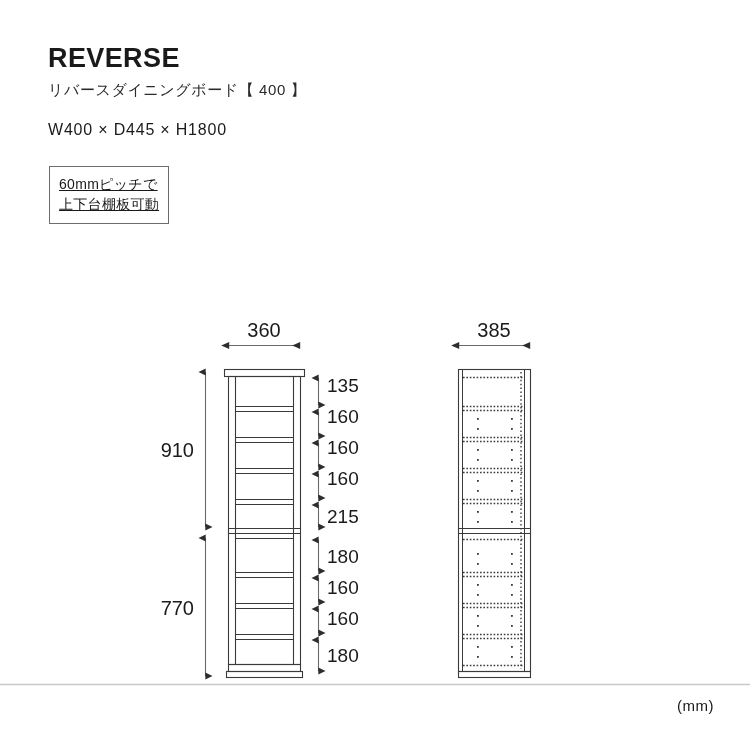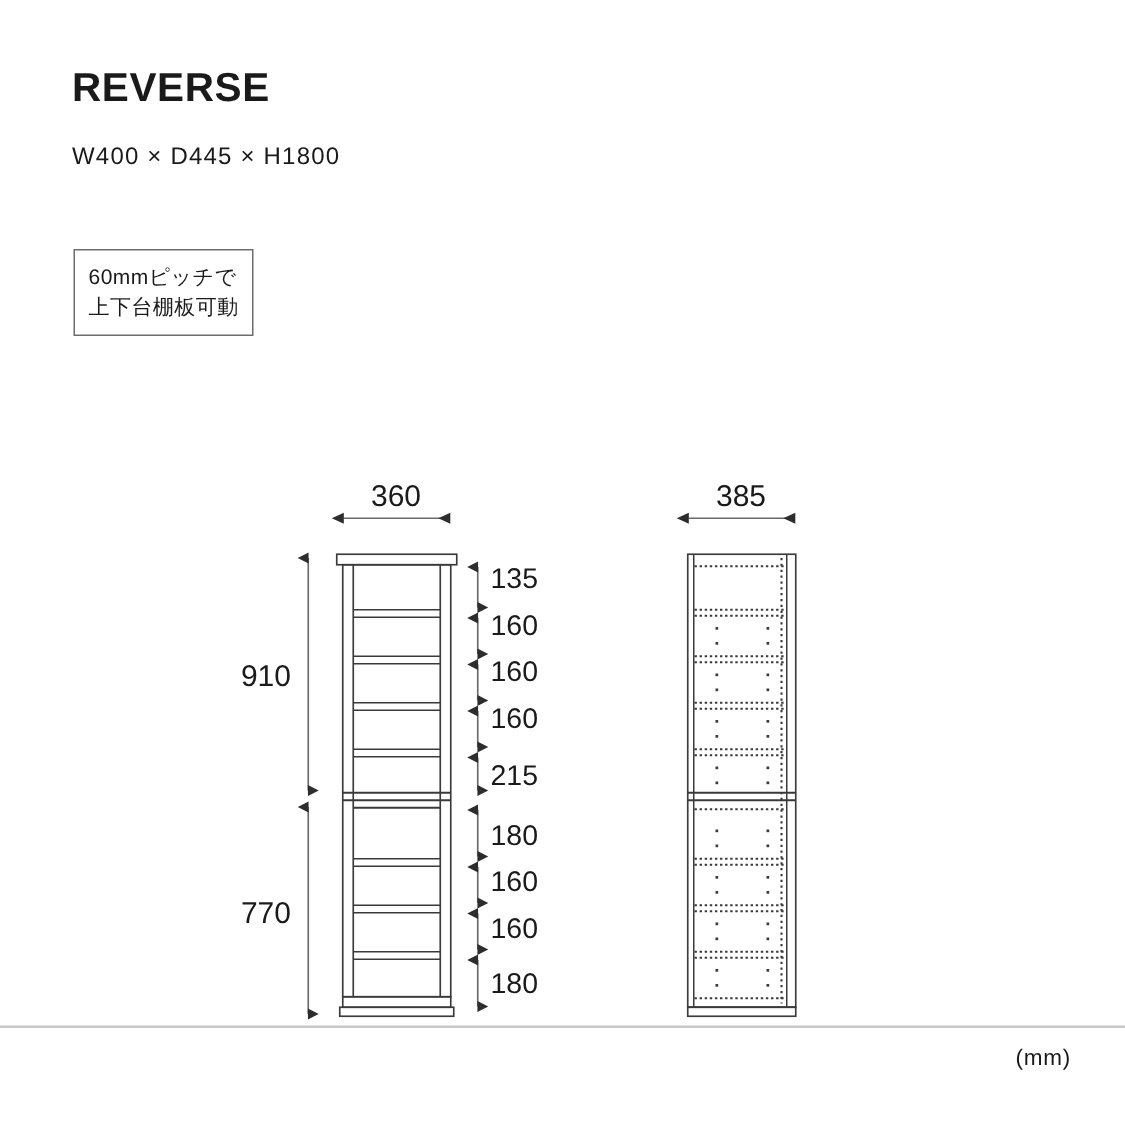--- a/index.html
+++ b/index.html
@@ -55,20 +55,21 @@
     border: 1px solid #6d6d6d;
     padding: 7px 9px 8px 9px;
     background: #ffffff;
   }
   .callout-line {
     font-size: 14px;
     color: #1a1a1a;
     line-height: 1.45;
     letter-spacing: 0.3px;
     white-space: nowrap;
+    text-decoration: underline;
   }
 
   
   .drawing {
     position: absolute;
     left: 0;
     top: 0;
     width: 750px;
     height: 750px;
   }
@@ -93,20 +94,21 @@
   .dim-label { font-size: 19px; }
   .dim-label-lg { font-size: 20px; }
 </style>
 </head>
 <body>
 
 <div id="page">
 
   <div class="header">
     <div class="product-title">REVERSE</div>
+    <div class="product-subtitle">リバースダイニングボード【 400 】</div>
     <div class="product-dimensions">W400 × D445 × H1800</div>
   </div>
 
   <div class="callout-box">
     <div class="callout-line">60mmピッチで</div>
     <div class="callout-line">上下台棚板可動</div>
   </div>
 
   <div class="drawing">
     <svg width="750" height="750" viewBox="0 0 750 750" xmlns="http://www.w3.org/2000/svg">

